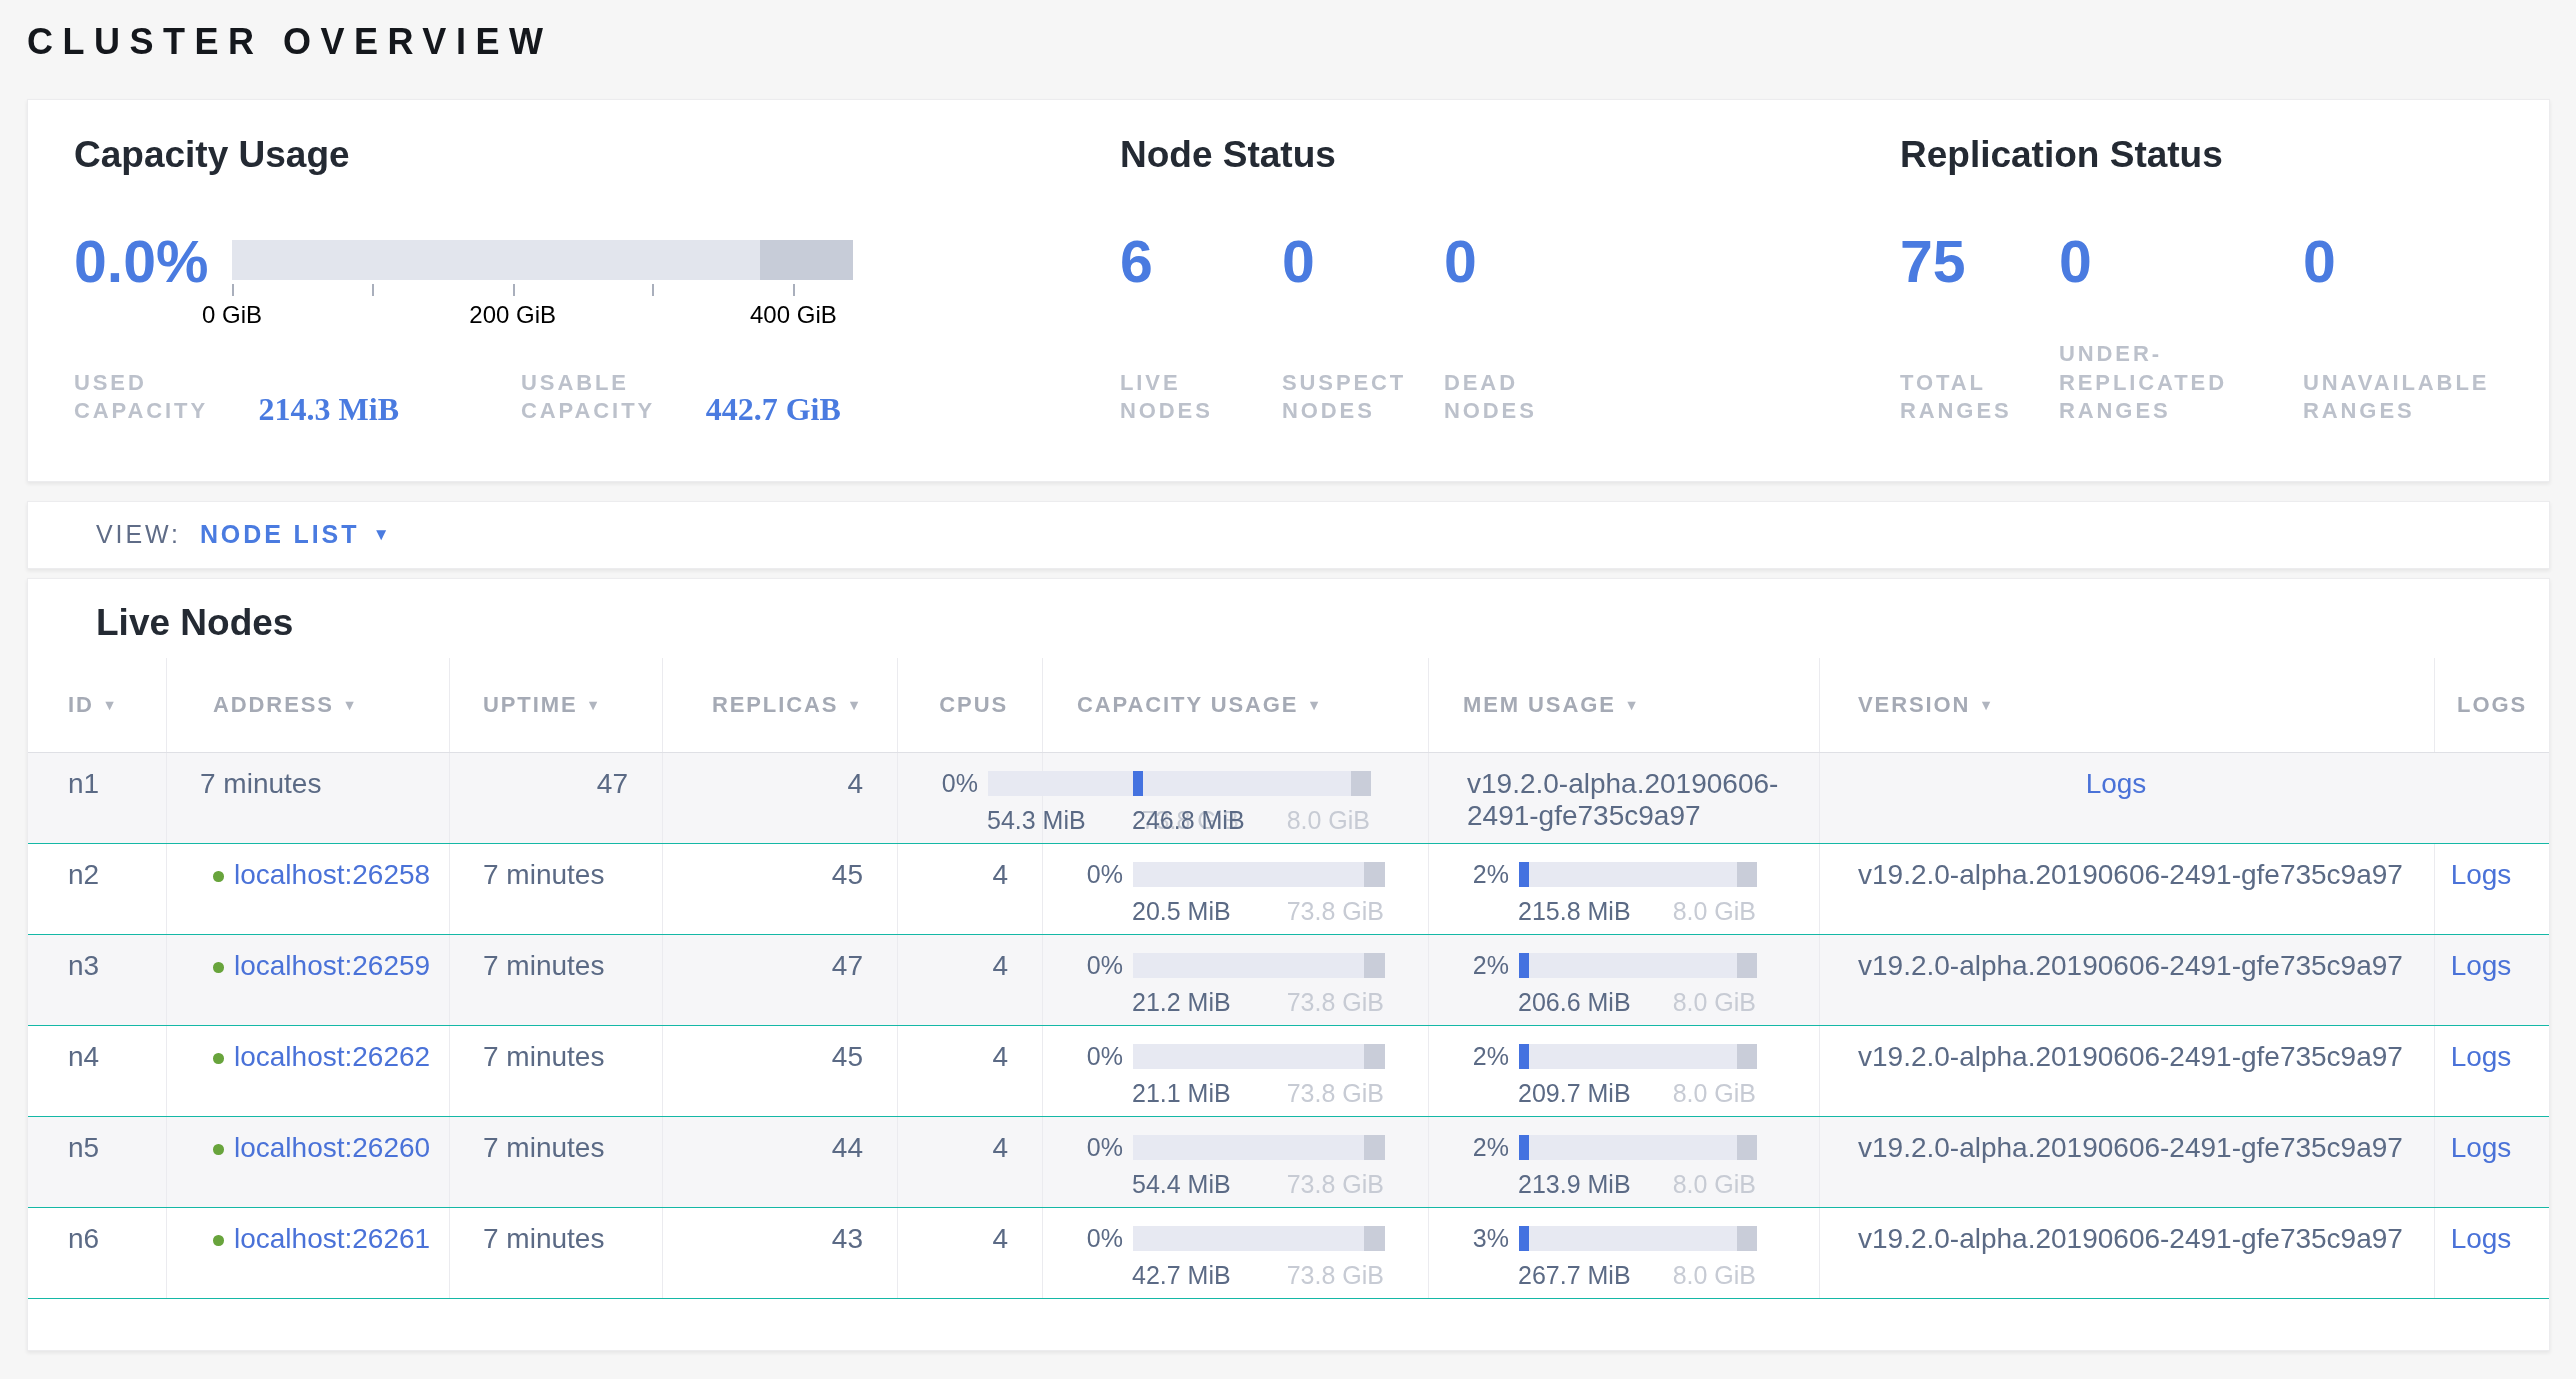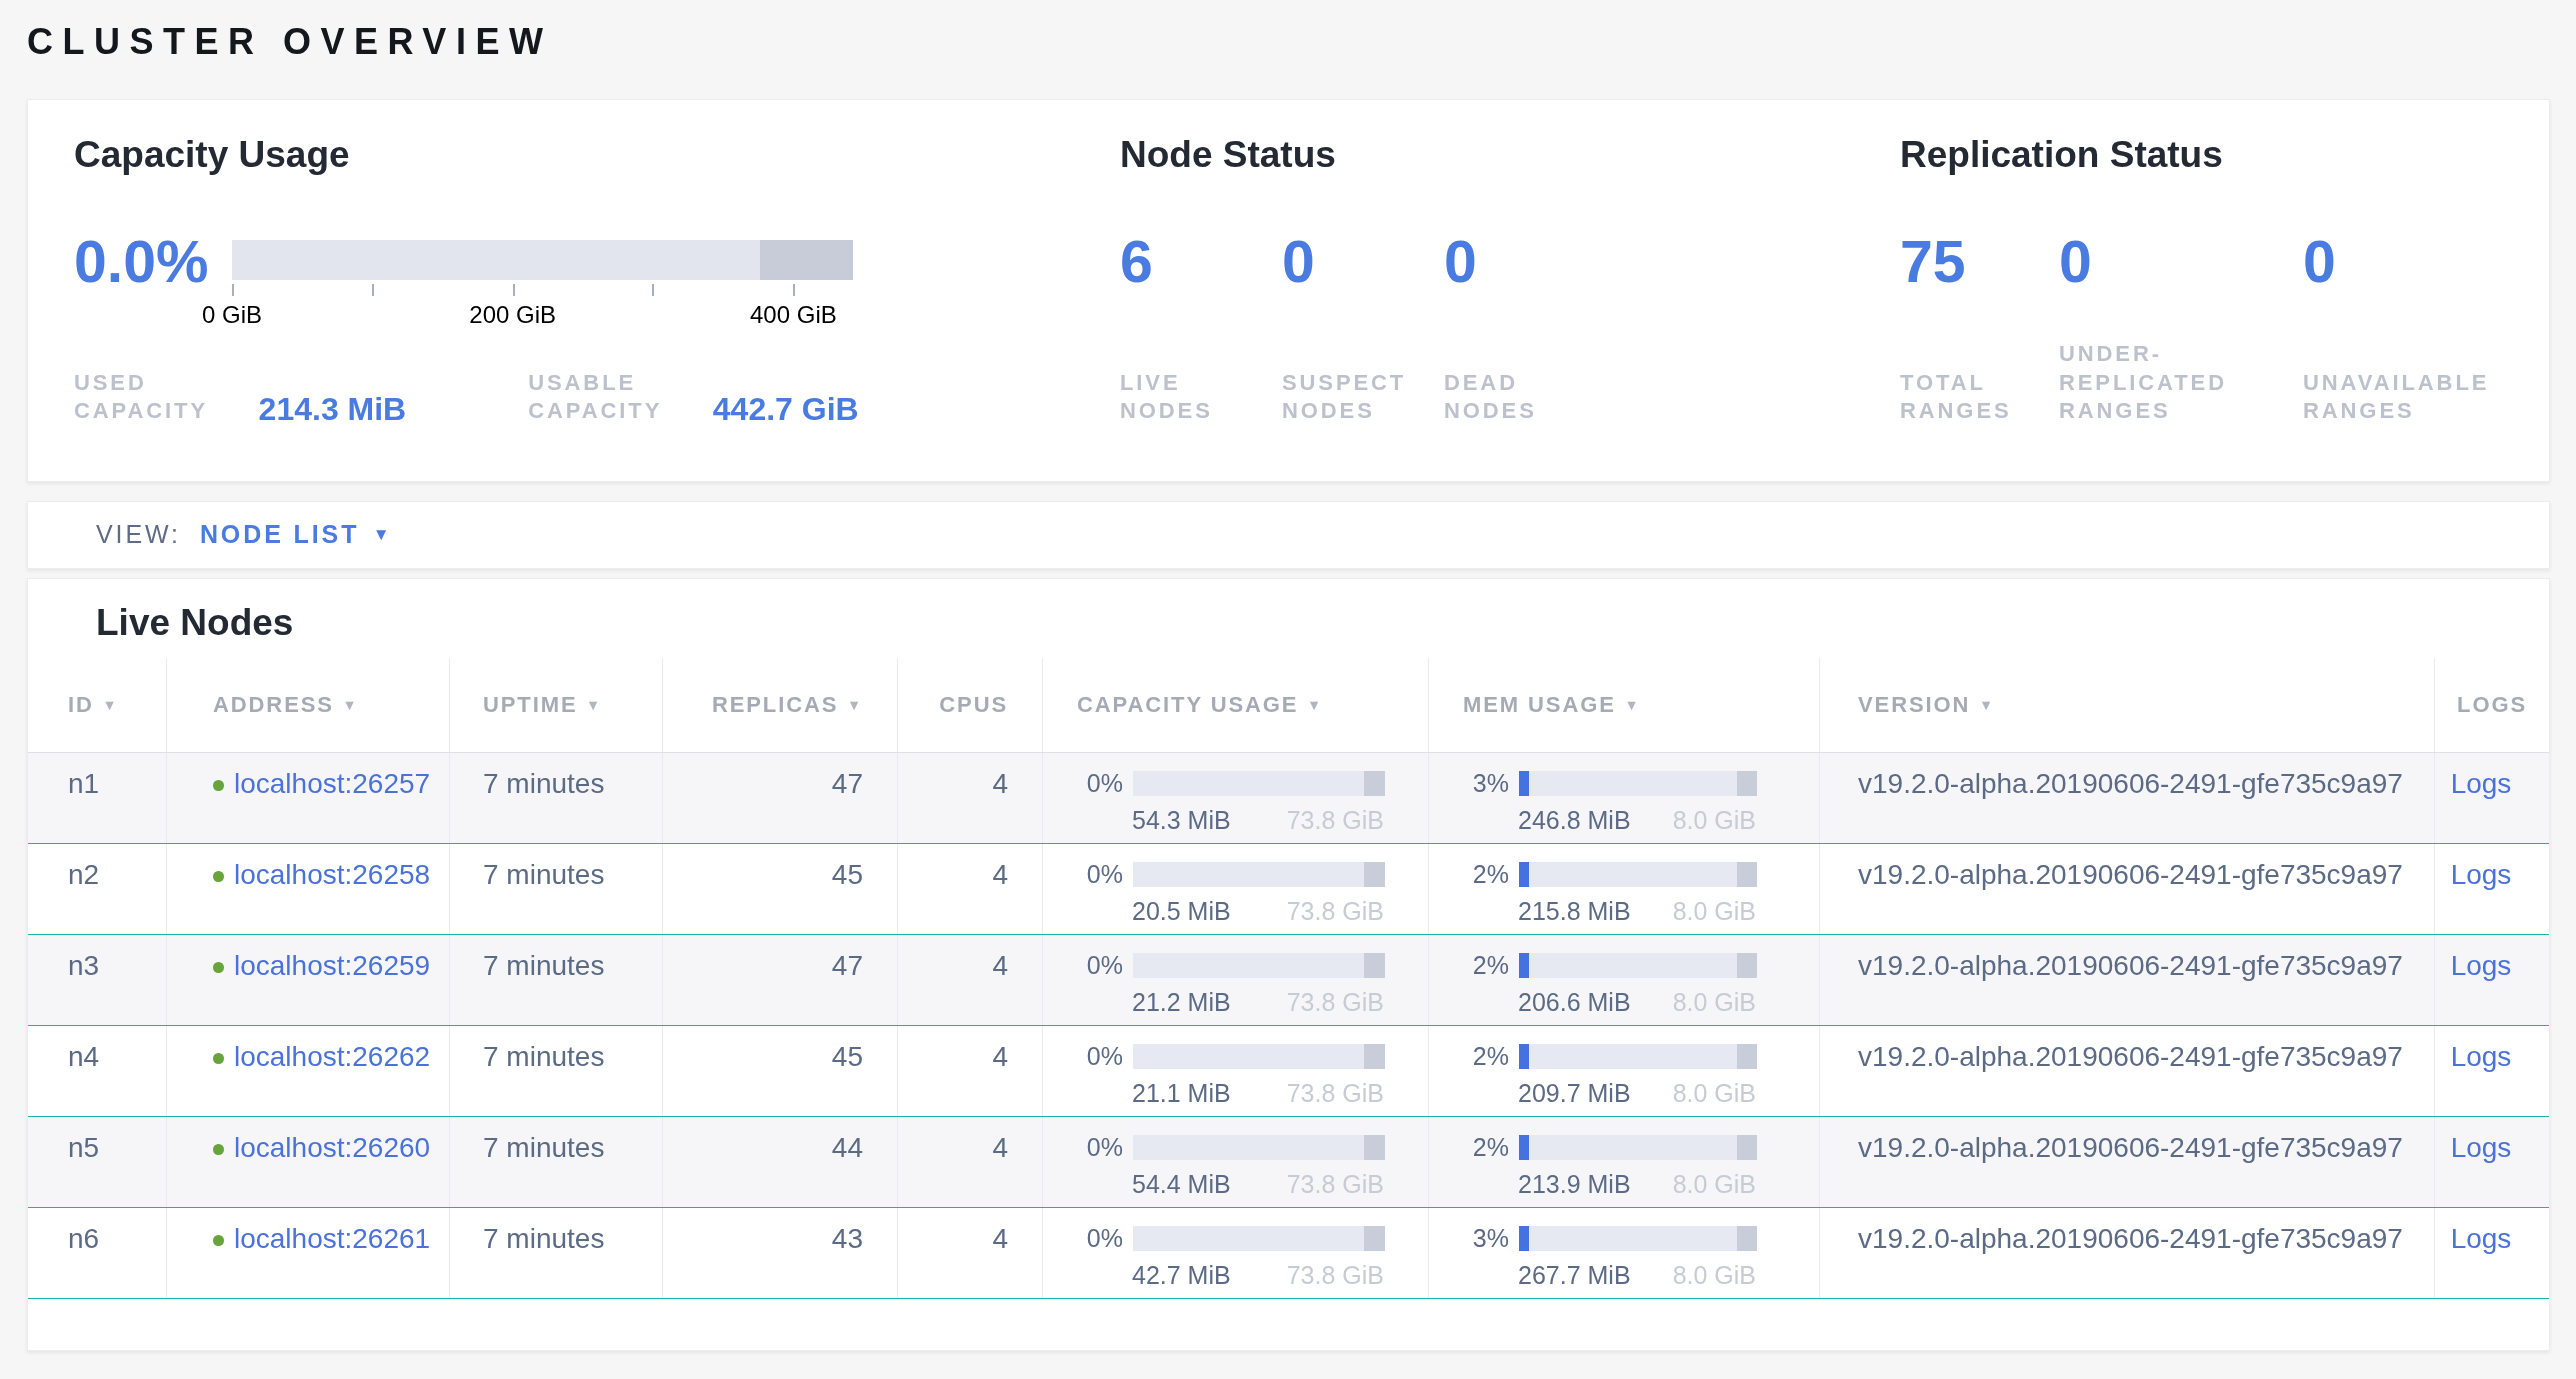--- a/index.html
+++ b/index.html
@@ -49,21 +49,21 @@
   .slabel { position: absolute; top: 1.9px; transform: translateX(-50%); font-size: 24px; color: #000000; white-space: nowrap; }
 
   .cap-stats { display: flex; margin-top: auto; align-items: flex-end; }
   .stat-pair { display: flex; align-items: flex-end; }
   .stat-pair + .stat-pair { margin-left: 122px; }
   .muted-label {
     font-size: 22px; font-weight: 700; letter-spacing: 2.9px; line-height: 28.5px;
     color: #bcc1cb; white-space: pre-line; text-transform: uppercase;
   }
   .stat-pair .muted-label { width: 177px; }
-  .blue-value { font-size: 32px; font-weight: 700; color: #4a7be0; line-height: 34px; margin-left: 7.6px; }
+  .blue-value { font-size: 32px; font-weight: 700; color: #4a7be0; line-height: 34px; margin-left: 7.6px; font-family: Liberation Serif, serif; }
 
   .stat-cols { display: flex; }
   .stat-col { display: flex; flex-direction: column; height: 195px; }
   .sc-nodes .stat-col { width: 162px; }
   .sc-repl .stat-col:nth-child(1) { width: 159px; }
   .sc-repl .stat-col:nth-child(2) { width: 244px; }
   .big-num { font-size: 59px; font-weight: 700; color: #4a7be0; line-height: 63px; }
   .stat-col .muted-label { margin-top: auto; }
 
   
@@ -261,23 +261,20 @@
       <div class="th a-logs">
         <span>LOGS</span>
       </div>
     </div>
 
     <div id="table-body">
         <div class="grid-row tr alt">
     <div class="td a-left">
       <span>n1</span>
     </div>
-    <div class="td a-addr">
-      <span class="dot"></span><a class="link">localhost:26257</a>
-    </div>
     <div class="td a-uptime">
       <span>7 minutes</span>
     </div>
     <div class="td a-right">
       <span>47</span>
     </div>
     <div class="td a-right">
       <span>4</span>
     </div>
     <div class="td a-usage c-usage">

